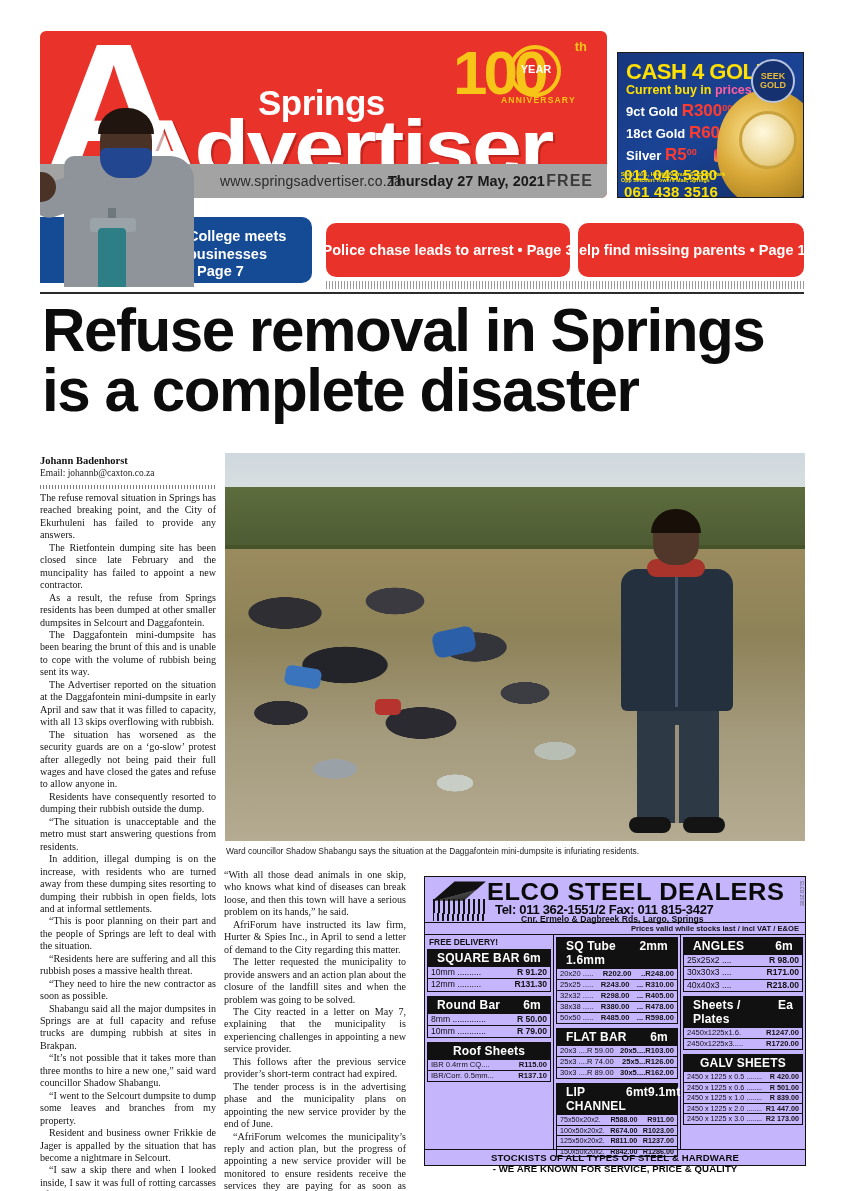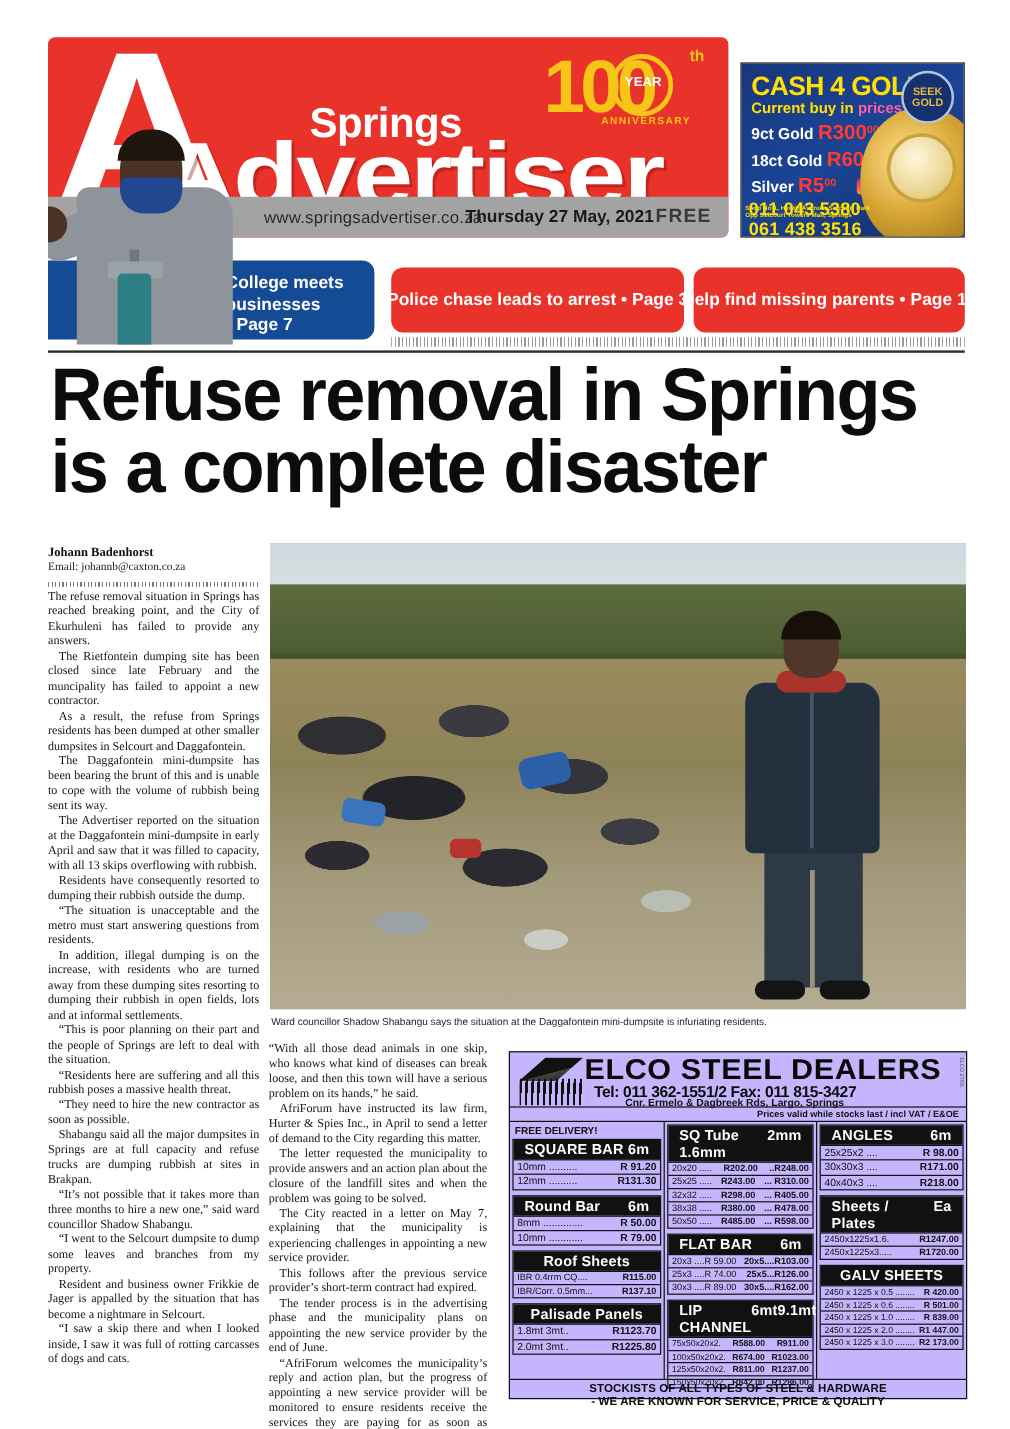--- a/index.html
+++ b/index.html
@@ -380,20 +380,21 @@
     <div class="em">Email: johannb@caxton.co.za</div>
   </div>
   <div class="byline-dots"></div>
 
   <div class="col col1">
       <p class="noind">The refuse removal situation in Springs has reached breaking point, and the City of Ekurhuleni has failed to provide any answers.</p>
       <p>The Rietfontein dumping site has been closed since late February and the muncipality has failed to appoint a new contractor.</p>
       <p>As a result, the refuse from Springs residents has been dumped at other smaller dumpsites in Selcourt and Daggafontein.</p>
       <p>The Daggafontein mini-dumpsite has been bearing the brunt of this and is unable to cope with the volume of rubbish being sent its way.</p>
       <p>The Advertiser reported on the situation at the Daggafontein mini-dumpsite in early April and saw that it was filled to capacity, with all 13 skips overflowing with rubbish.</p>
+      <p>The situation has worsened as the security guards are on a ‘go-slow’ protest after allegedly not being paid their full wages and have closed the gates and refuse to allow anyone in.</p>
       <p>Residents have consequently resorted to dumping their rubbish outside the dump.</p>
       <p>“The situation is unacceptable and the metro must start answering questions from residents.</p>
       <p>In addition, illegal dumping is on the increase, with residents who are turned away from these dumping sites resorting to dumping their rubbish in open fields, lots and at informal settlements.</p>
       <p>“This is poor planning on their part and the people of Springs are left to deal with the situation.</p>
       <p>“Residents here are suffering and all this rubbish poses a massive health threat.</p>
       <p>“They need to hire the new contractor as soon as possible.</p>
       <p>Shabangu said all the major dumpsites in Springs are at full capacity and refuse trucks are dumping rubbish at sites in Brakpan.</p>
       <p>“It’s not possible that it takes more than three months to hire a new one,” said ward councillor Shadow Shabangu.</p>
       <p>“I went to the Selcourt dumpsite to dump some leaves and branches from my property.</p>
       <p>Resident and business owner Frikkie de Jager is appalled by the situation that has become a nightmare in Selcourt.</p>
@@ -485,33 +486,20 @@
           <div class="erow erow3">
             <span class="lbl">IBR 0.4rrm CQ....</span>
             <span class="val">R115.00</span>
           </div>
           <div class="erow erow3">
             <span class="lbl">IBR/Corr. 0.5mm...</span>
             <span class="val">R137.10</span>
           </div>
         </div>
 
-        <div class="etable">
-          <div class="ehdr ctr">
-            <span>Palisade Panels</span>
-          </div>
-          <div class="erow">
-            <span class="lbl">1.8mt 3mt..</span>
-            <span class="val">R1123.70</span>
-          </div>
-          <div class="erow">
-            <span class="lbl">2.0mt 3mt..</span>
-            <span class="val">R1225.80</span>
-          </div>
-        </div>
       </div>
 
       <div class="ecol ecol-b">
         <div class="etable">
           <div class="ehdr">
             <span>SQ Tube 1.6mm</span>
             <span>2mm</span>
           </div>
           <div class="erow erow3">
             <span class="lbl">20x20 .....</span>

